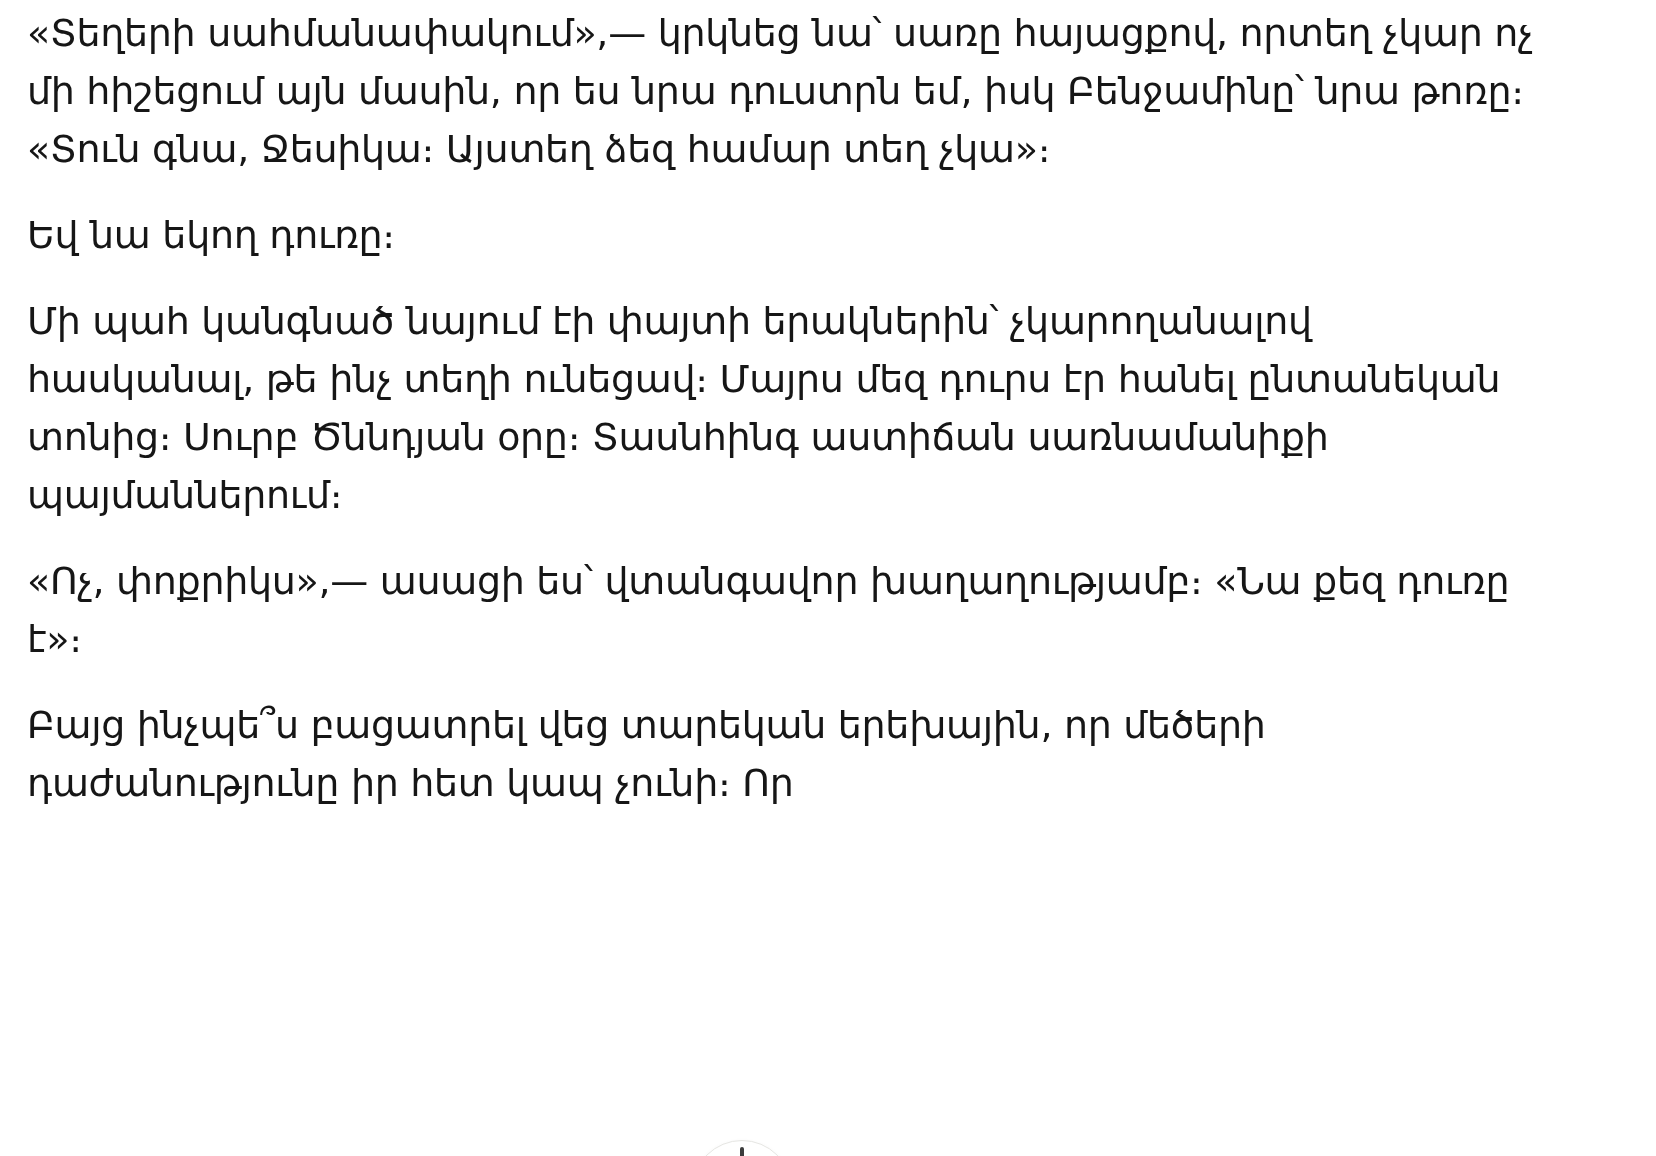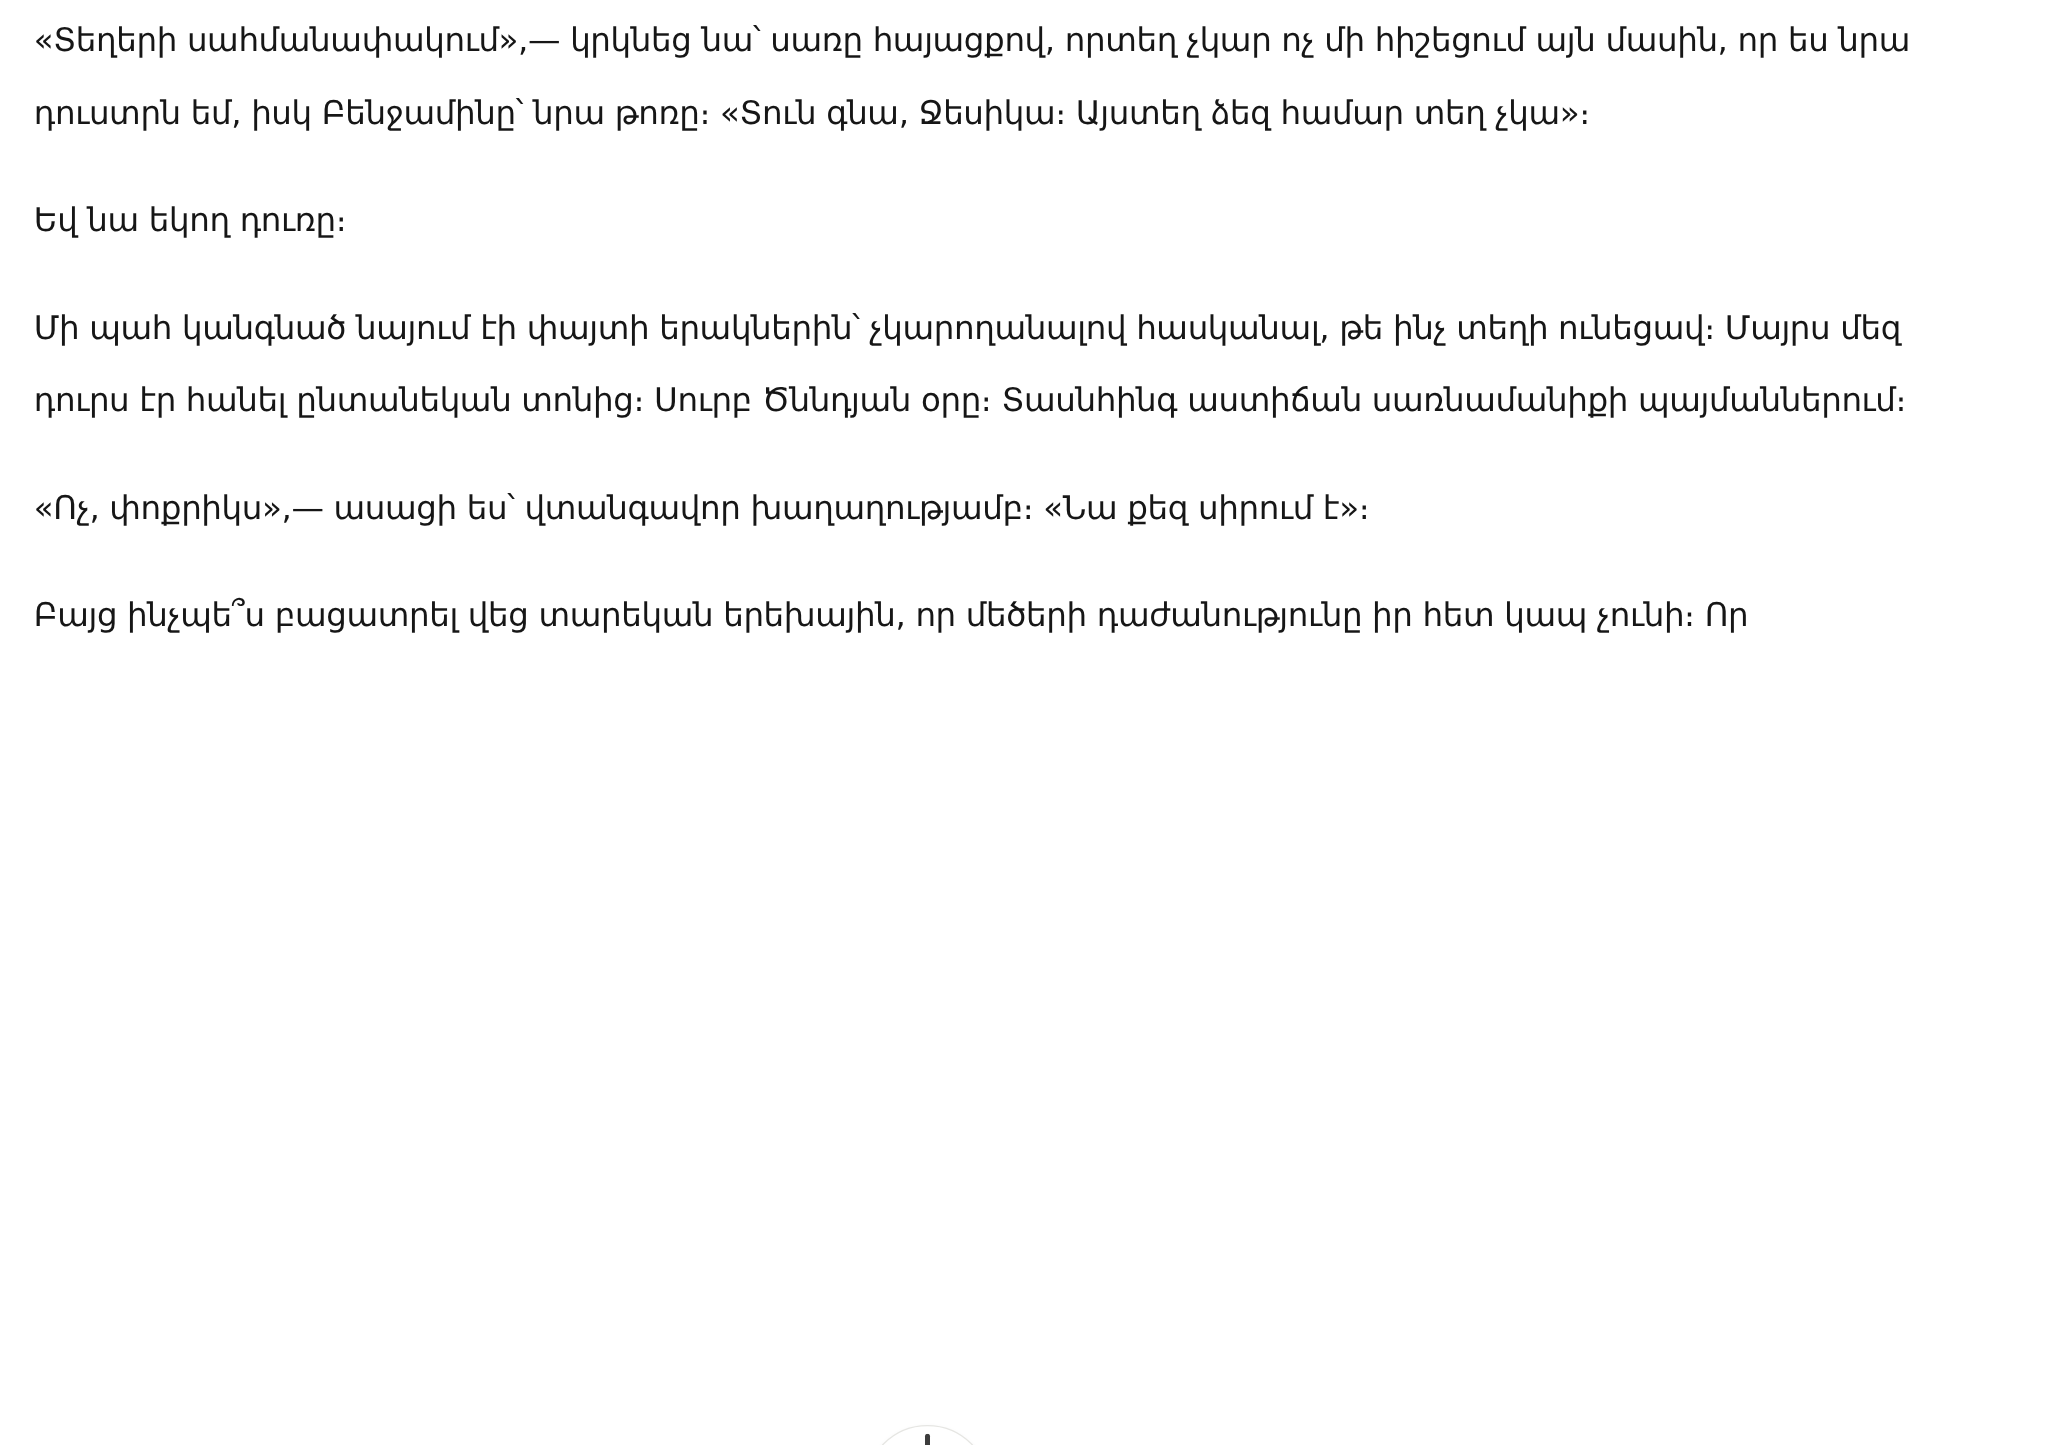--- a/index.html
+++ b/index.html
@@ -15,21 +15,21 @@
     font-family: "DejaVu Sans", "Liberation Sans", sans-serif;
   }
   .page {
     box-sizing: border-box;
     width: 1656px;
     padding: 4px 112px 0 27px;
     color: #161616;
   }
   .para {
     margin: 0 0 28px 0;
-    font-size: 26px;
+    font-size: 38px;
     line-height: 58px;
     letter-spacing: -0.3px;
     text-align: left;
     white-space: pre-wrap;
   }
   .scroll-btn {
     position: absolute;
     left: 692px;
     top: 1140px;
     width: 100px;
@@ -52,21 +52,21 @@
     display: block;
   }
 </style>
 </head>
 <body>
 
 <div class="page">
   <p class="para">«Տեղերի սահմանափակում»,— կրկնեց նա՝ սառը հայացքով, որտեղ չկար ոչ մի հիշեցում այն մասին, որ ես նրա դուստրն եմ, իսկ Բենջամինը՝ նրա թոռը։ «Տուն գնա, Ջեսիկա։ Այստեղ ձեզ համար տեղ չկա»։</p>
   <p class="para">Եվ նա եկող դուռը։</p>
   <p class="para">Մի պահ կանգնած նայում էի փայտի երակներին՝ չկարողանալով հասկանալ, թե ինչ տեղի ունեցավ։ Մայրս մեզ դուրս էր հանել ընտանեկան տոնից։ Սուրբ Ծննդյան օրը։ Տասնհինգ աստիճան սառնամանիքի պայմաններում։</p>
-  <p class="para">«Ոչ, փոքրիկս»,— ասացի ես՝ վտանգավոր խաղաղությամբ։ «Նա քեզ սիրում է»։</p>
+  <p class="para">«Ոչ, փոքրիկս»,— ասացի ես՝ վտանգավոր խաղաղությամբ։ «Նա քեզ դուռը է»։</p>
   <p class="para">Բայց ինչպե՞ս բացատրել վեց տարեկան երեխային, որ մեծերի դաժանությունը իր հետ կապ չունի։ Որ</p>
 </div>
 
 <button class="scroll-btn" aria-label="scroll down">
   <span class="arrow">
     <svg width="30" height="42" viewBox="0 0 30 42" xmlns="http://www.w3.org/2000/svg">
       <line x1="15" y1="2" x2="15" y2="36" stroke="#3c3c3c" stroke-width="4" stroke-linecap="round"></line>
       <polyline points="4,26 15,38 26,26" fill="none" stroke="#3c3c3c" stroke-width="4" stroke-linecap="round" stroke-linejoin="round"></polyline>
     </svg>
   </span>

